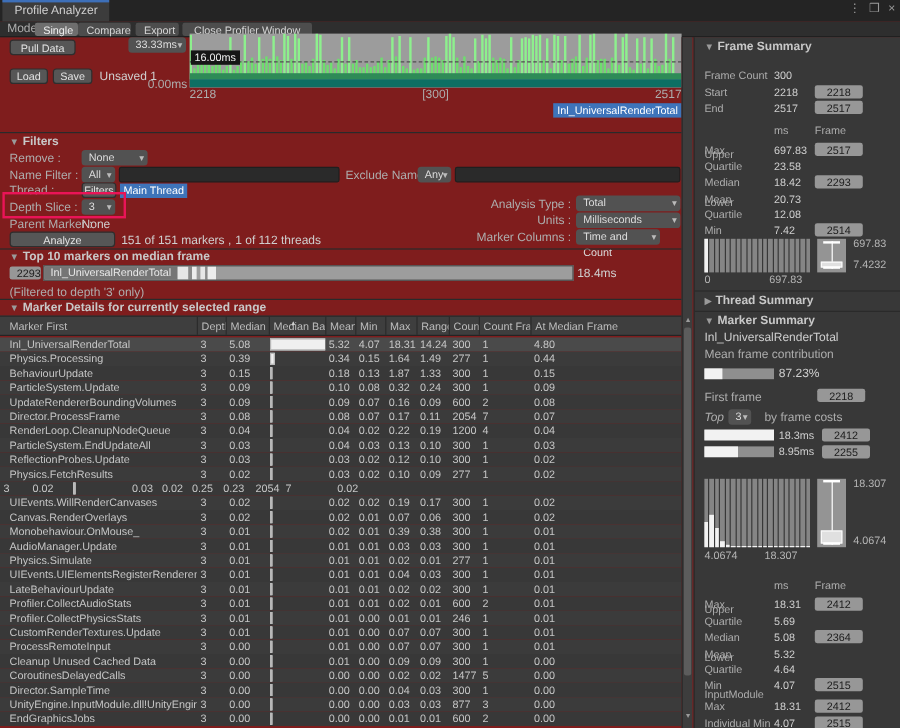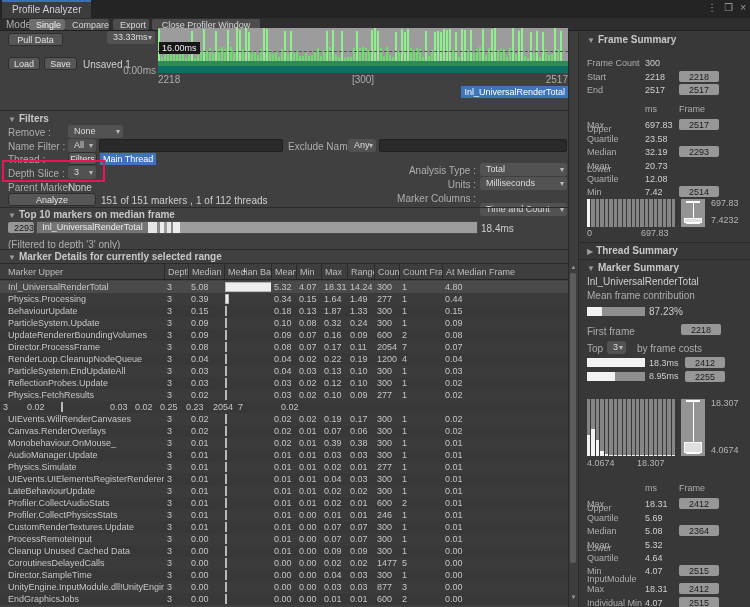--- a/index.html
+++ b/index.html
@@ -1,17 +1,17 @@
 <!DOCTYPE html>
 <html><head>
 <meta charset="utf-8">
 <style>
   html,body{margin:0;padding:0;background:#222;}
   *{box-sizing:border-box;}
-  #root{position:relative;width:750px;height:607px;background:#404040;
+  #root{position:relative;width:750px;height:607px;background:#7f1d1d;
         font-family:"Liberation Sans","DejaVu Sans",sans-serif;font-size:10px;color:#c2c2c2;overflow:hidden;}
   .abs{position:absolute;}
   .lbl{color:#adadad;}
   .val{color:#cfcfcf;}
   .hdiv{position:absolute;height:1px;background:#2a2a2a;left:0;}
   
   .tabbar{position:absolute;left:0;top:0;width:750px;height:18px;background:#242424;}
   .tab{position:absolute;left:2px;top:0;height:18px;padding:0 10px;background:#3c3c3c;
        border-top:2px solid #3d6fb8;line-height:16px;color:#d0d0d0;}
   .winicons{position:absolute;right:4px;top:2px;display:flex;gap:7px;color:#9a9a9a;font-size:10px;}
@@ -324,21 +324,21 @@
   <div class="dd" style="left:480px;top:163px;width:87px;">
     <span>Total</span>
     <span class="arr">▾</span>
   </div>
   <span class="abs lbl" style="left:398px;top:179px;width:78px;text-align:right;">Units :</span>
   <div class="dd" style="left:480px;top:177px;width:87px;">
     <span>Milliseconds</span>
     <span class="arr">▾</span>
   </div>
   <span class="abs lbl" style="left:388px;top:193px;width:88px;text-align:right;">Marker Columns :</span>
-  <div class="dd" style="left:480px;top:203px;width:87px;">
+  <div class="dd" style="left:480px;top:191px;width:70px;">
     <span>Time and Count</span>
     <span class="arr">▾</span>
   </div>
 
   <div class="hdiv" style="top:207px;width:568px;"></div>
   <div class="abs sech" style="left:8px;top:209px;"><span class="fold">▼</span><span>Top 10 markers on median frame</span></div>
   <button class="fbtn abs" style="left:8px;top:222px;width:26px;">2293</button>
   <div id="t10bar">
       <div class="seg0" style="width: 25.2%;">Inl_UniversalRenderTotal</div>
       <div class="t10seg" style="width: 2%; background: rgb(230, 230, 230);"></div>
@@ -349,21 +349,21 @@
       <div class="t10seg" style="width: 0.5%; background: rgb(138, 138, 138);"></div>
       <div class="t10seg" style="width: 1.4%; background: rgb(236, 236, 236);"></div>
     </div>
   <span class="abs val" style="left:481px;top:223px;">18.4ms</span>
   <span class="abs lbl" style="left:8px;top:239px;">(Filtered to depth '3' only)</span>
 
   <div class="hdiv" style="top:249px;width:568px;"></div>
   <div class="abs sech" style="left:8px;top:251px;"><span class="fold">▼</span><span>Marker Details for currently selected range</span></div>
 
   <div id="thead">
-    <div class="hcell c-name" style="padding-left:8px;">Marker Upper</div>
+    <div class="hcell c-name" style="padding-left:8px;">Marker First</div>
     <div class="hcell c-depth">Depth</div>
     <div class="hcell c-median">Median</div>
     <div class="hcell c-bar"><span class="sortind">▴</span><span>Median Bar</span></div>
     <div class="hcell c-mean">Mean</div>
     <div class="hcell c-min">Min</div>
     <div class="hcell c-max">Max</div>
     <div class="hcell c-range">Range</div>
     <div class="hcell c-count">Count</div>
     <div class="hcell c-cframe">Count Frame</div>
     <div class="hcell c-atmed">At Median Frame</div>
@@ -808,21 +808,21 @@
           <span class="sl">Max</span>
           <span class="sv">697.83</span>
           <button class="fbtn">2517</button>
         </div>
         <div class="statrow">
           <span class="sl">Upper Quartile</span>
           <span class="sv">23.58</span>
         </div>
         <div class="statrow">
           <span class="sl">Median</span>
-          <span class="sv">32.19</span>
+          <span class="sv">18.42</span>
           <button class="fbtn">2293</button>
         </div>
         <div class="statrow">
           <span class="sl">Mean</span>
           <span class="sv">20.73</span>
         </div>
         <div class="statrow">
           <span class="sl">Lower Quartile</span>
           <span class="sv">12.08</span>
         </div>
@@ -911,21 +911,21 @@
 
     <div class="abs sech" style="left:8px;top:231px;"><span class="fold">▼</span><span>Marker Summary</span></div>
     <span class="abs val" style="left:8px;top:245px;">Inl_UniversalRenderTotal</span>
     <span class="abs lbl" style="left:8px;top:259px;">Mean frame contribution</span>
     <div class="abs tftrack" style="left:8px;top:276px;position:absolute;">
         <div class="tffill" style="width: 25.67%;"></div>
       </div>
     <span class="abs val" style="left:70px;top:275px;">87.23%</span>
     <span class="abs lbl" style="left:8px;top:295px;">First frame</span>
     <button class="fbtn abs" style="left:102px;top:293px;position:absolute;">2218</button>
-    <span class="abs lbl" style="left:8px;top:312px;">Top</span>
+    <span class="abs lbl" style="left:8px;top:312px;font-style:italic;">Top</span>
     <div class="dd" style="left:28px;top:310px;width:18px;">
       <span>3</span>
       <span class="arr">▾</span>
     </div>
     <span class="abs lbl" style="left:58px;top:312px;">by frame costs</span>
     <div class="abs" style="left:0;top:325px;width:172px;">
         <div class="cbarrow">
           <div class="tftrack">
             <div class="tffill" style="width: 100%;"></div>
           </div>

